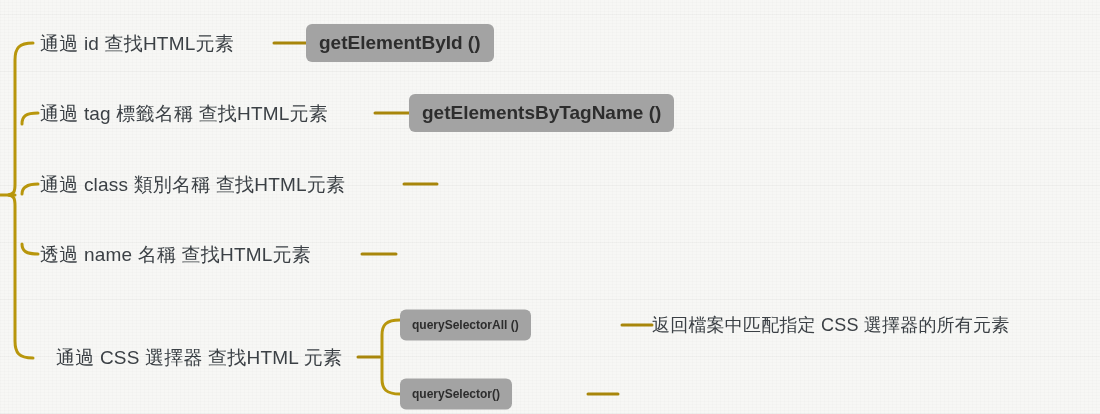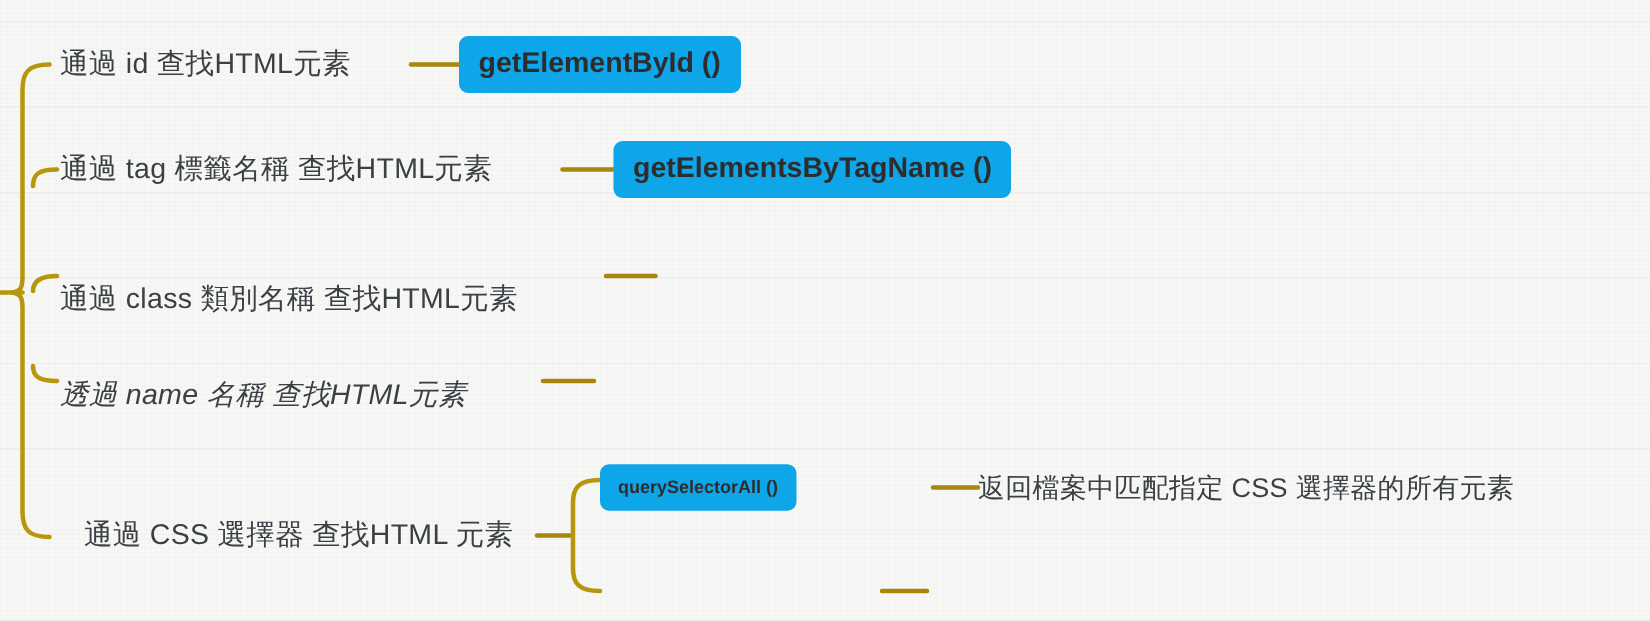--- a/index.html
+++ b/index.html
@@ -65,21 +65,21 @@
     letter-spacing: 0.2px;
     line-height: 1;
   }
   .leaf-desc {
     color: #3b4045;
     font-size: 18px;
     letter-spacing: 0.2px;
     line-height: 1;
   }
   .api-chip {
-    background-color: #0ea5e9;
+    background-color: #a3a3a3;
     color: #2d2d2d;
     font-size: 19px;
     font-weight: bold;
     border-radius: 6px;
     padding: 9px 13px 10px 13px;
     line-height: 1;
     display: inline-block;
   }
   .api-chip.small {
     font-size: 12px;
@@ -131,33 +131,36 @@
     <span class="api-chip">getElementById ()</span>
   </div>
 
   <div class="node-row" style="left:40px; top:101px; transform:translateY(-50%);align-items:flex-end;">
     <span class="branch-label">通過 tag 標籤名稱 查找HTML元素</span>
   </div>
   <div class="node-row" style="left:409px; top:101px; transform:translateY(-50%);">
     <span class="api-chip">getElementsByTagName ()</span>
   </div>
 
-  <div class="node-row" style="left:40px; top:188px; transform:translateY(-50%);">
+  <div class="node-row" style="left:40px; top:172px; transform:translateY(-50%);">
     <span class="branch-label">通過 class 類別名稱 查找HTML元素</span>
   </div>
 
-  <div class="node-row" style="left:40px; top:252px; transform:translateY(-50%);font-style:italic;">
+  <div class="node-row" style="left:40px; top:242px; transform:translateY(-50%);">
     <span class="branch-label">透過 name 名稱 查找HTML元素</span>
   </div>
 
   <div class="node-row" style="left:56px; top:345px; transform:translateY(-50%);align-items:flex-end;">
     <span class="branch-label">通過 CSS 選擇器 查找HTML 元素</span>
   </div>
 
   <div class="node-row" style="left:400px; top:313px; transform:translateY(-50%);">
     <span class="api-chip small">querySelectorAll ()</span>
   </div>
   <div class="node-row" style="left:652px; top:313px; transform:translateY(-50%);">
     <span class="leaf-desc">返回檔案中匹配指定 CSS 選擇器的所有元素</span>
   </div>
 
+  <div class="node-row" style="left:400px; top:382px; transform:translateY(-50%);">
+    <span class="api-chip small">querySelector()</span>
+  </div>
 
 </div>
 
 </body></html>

